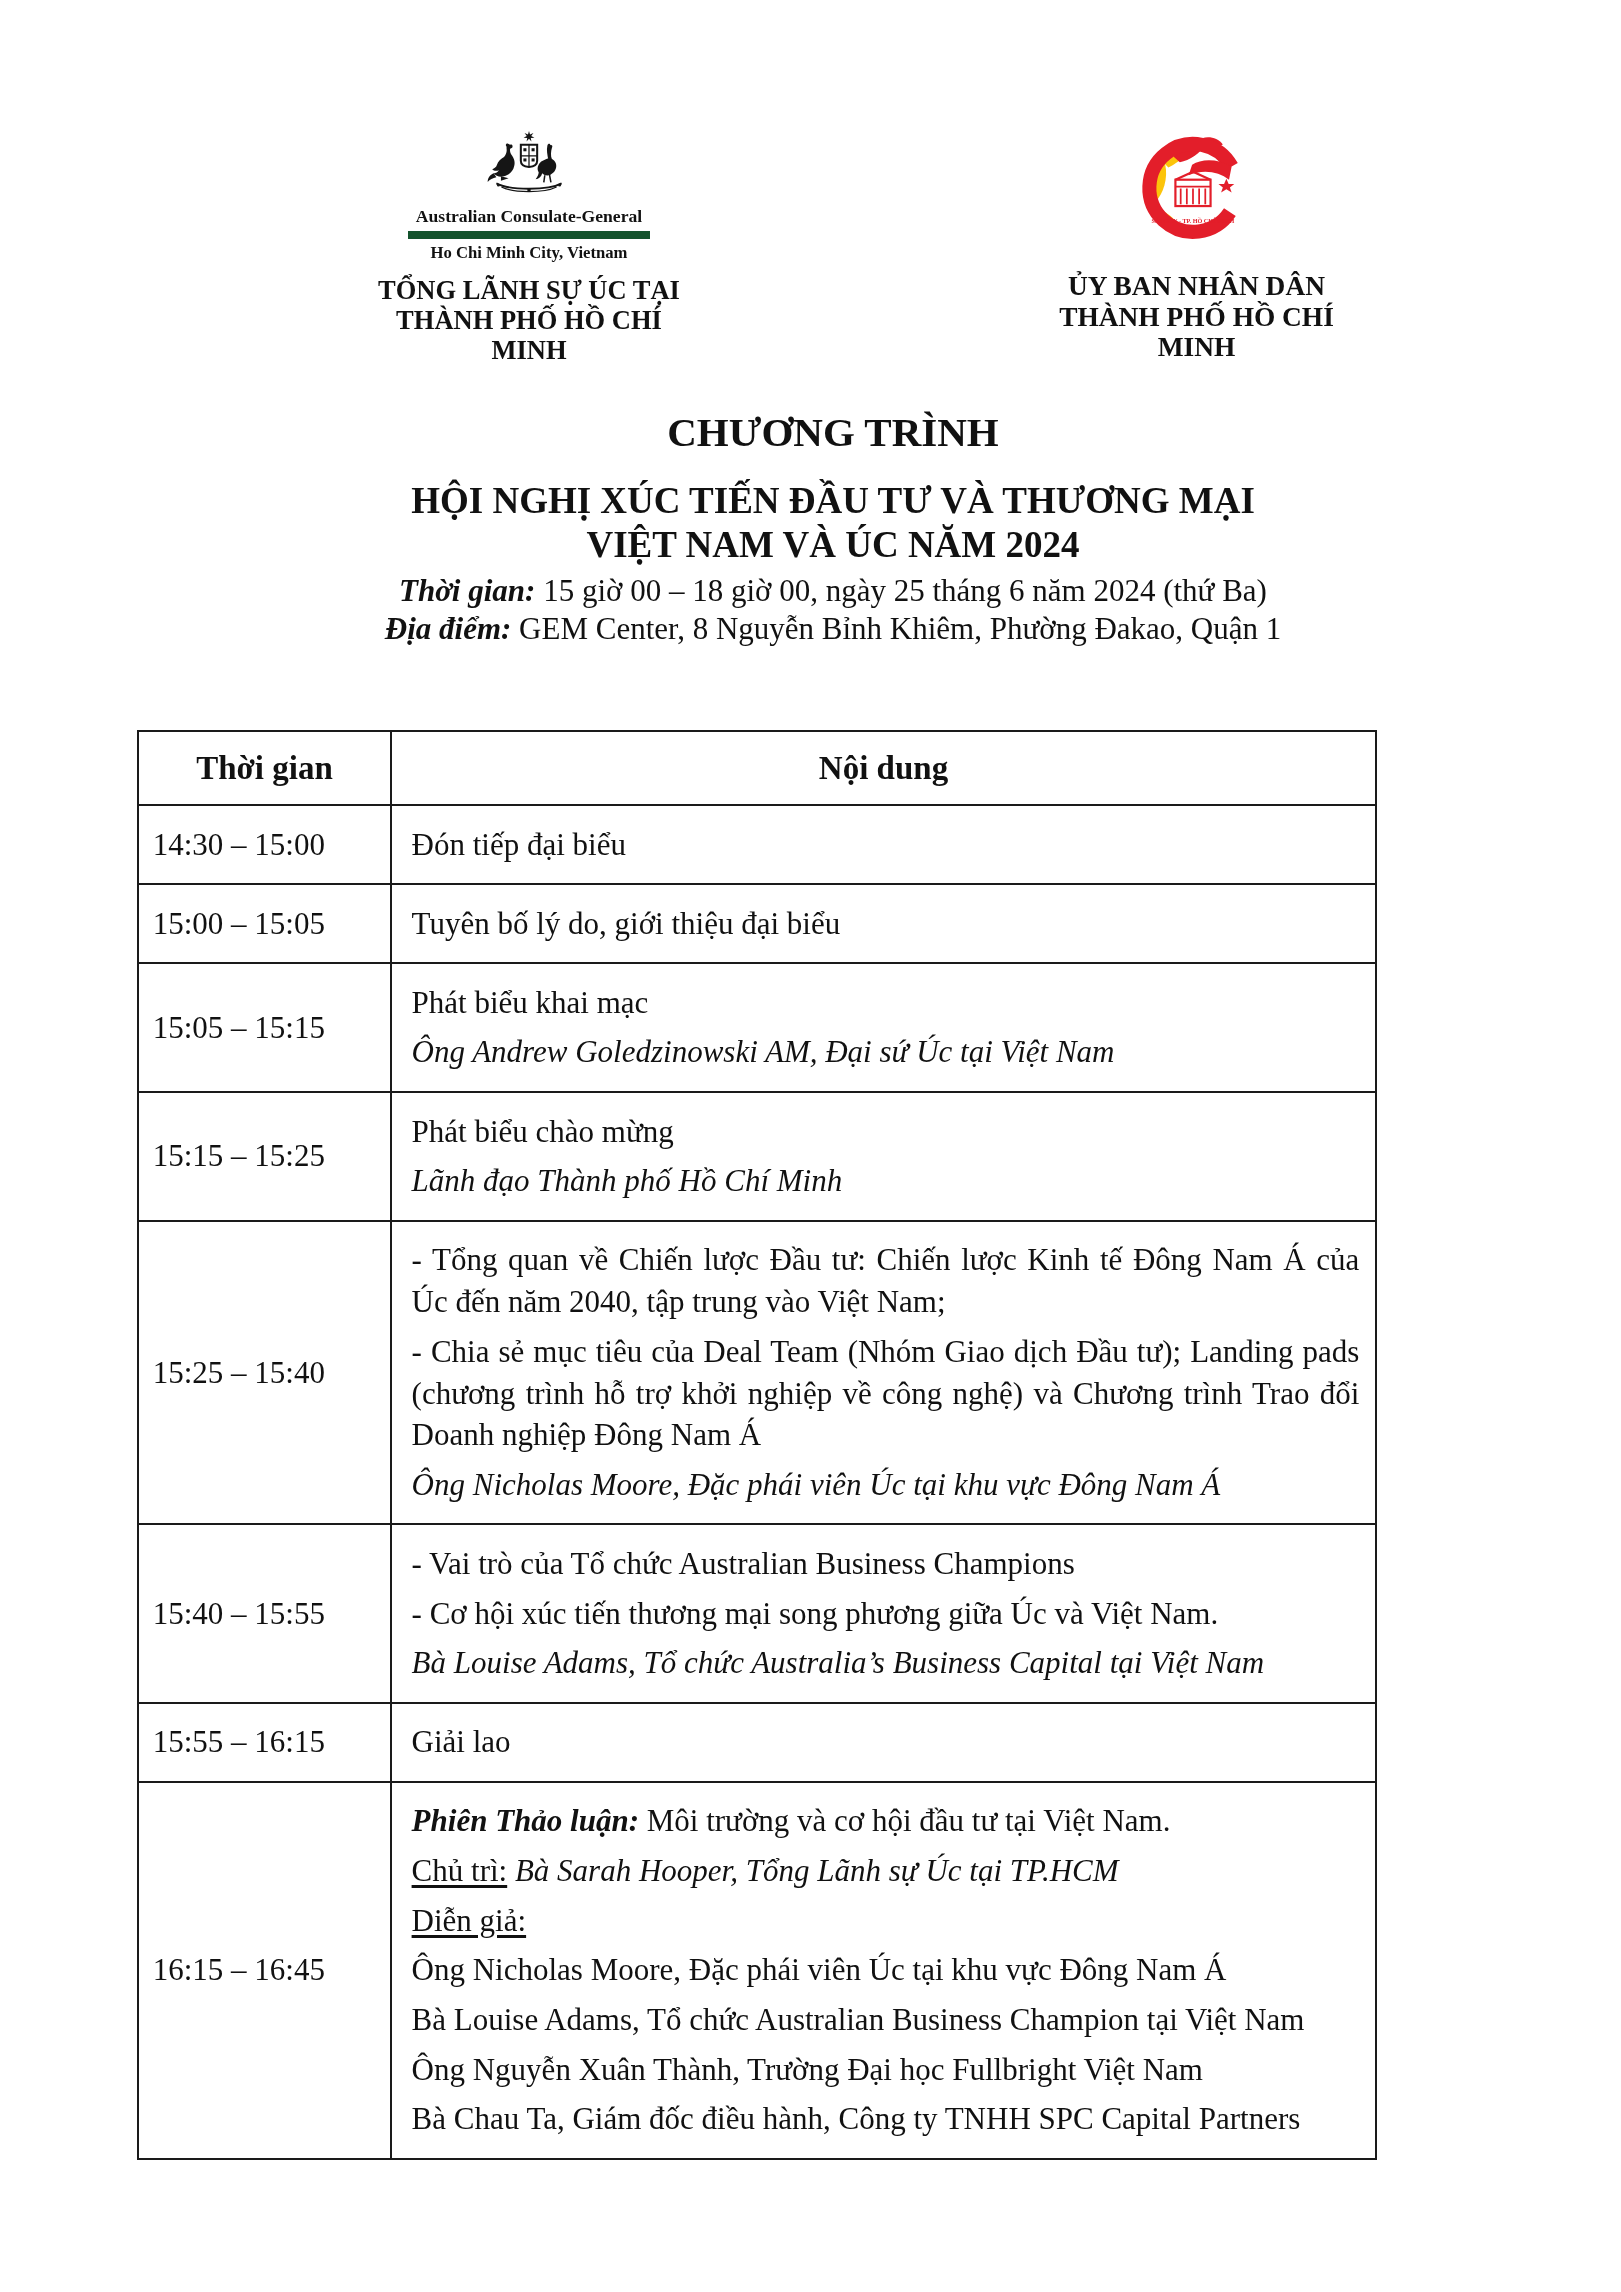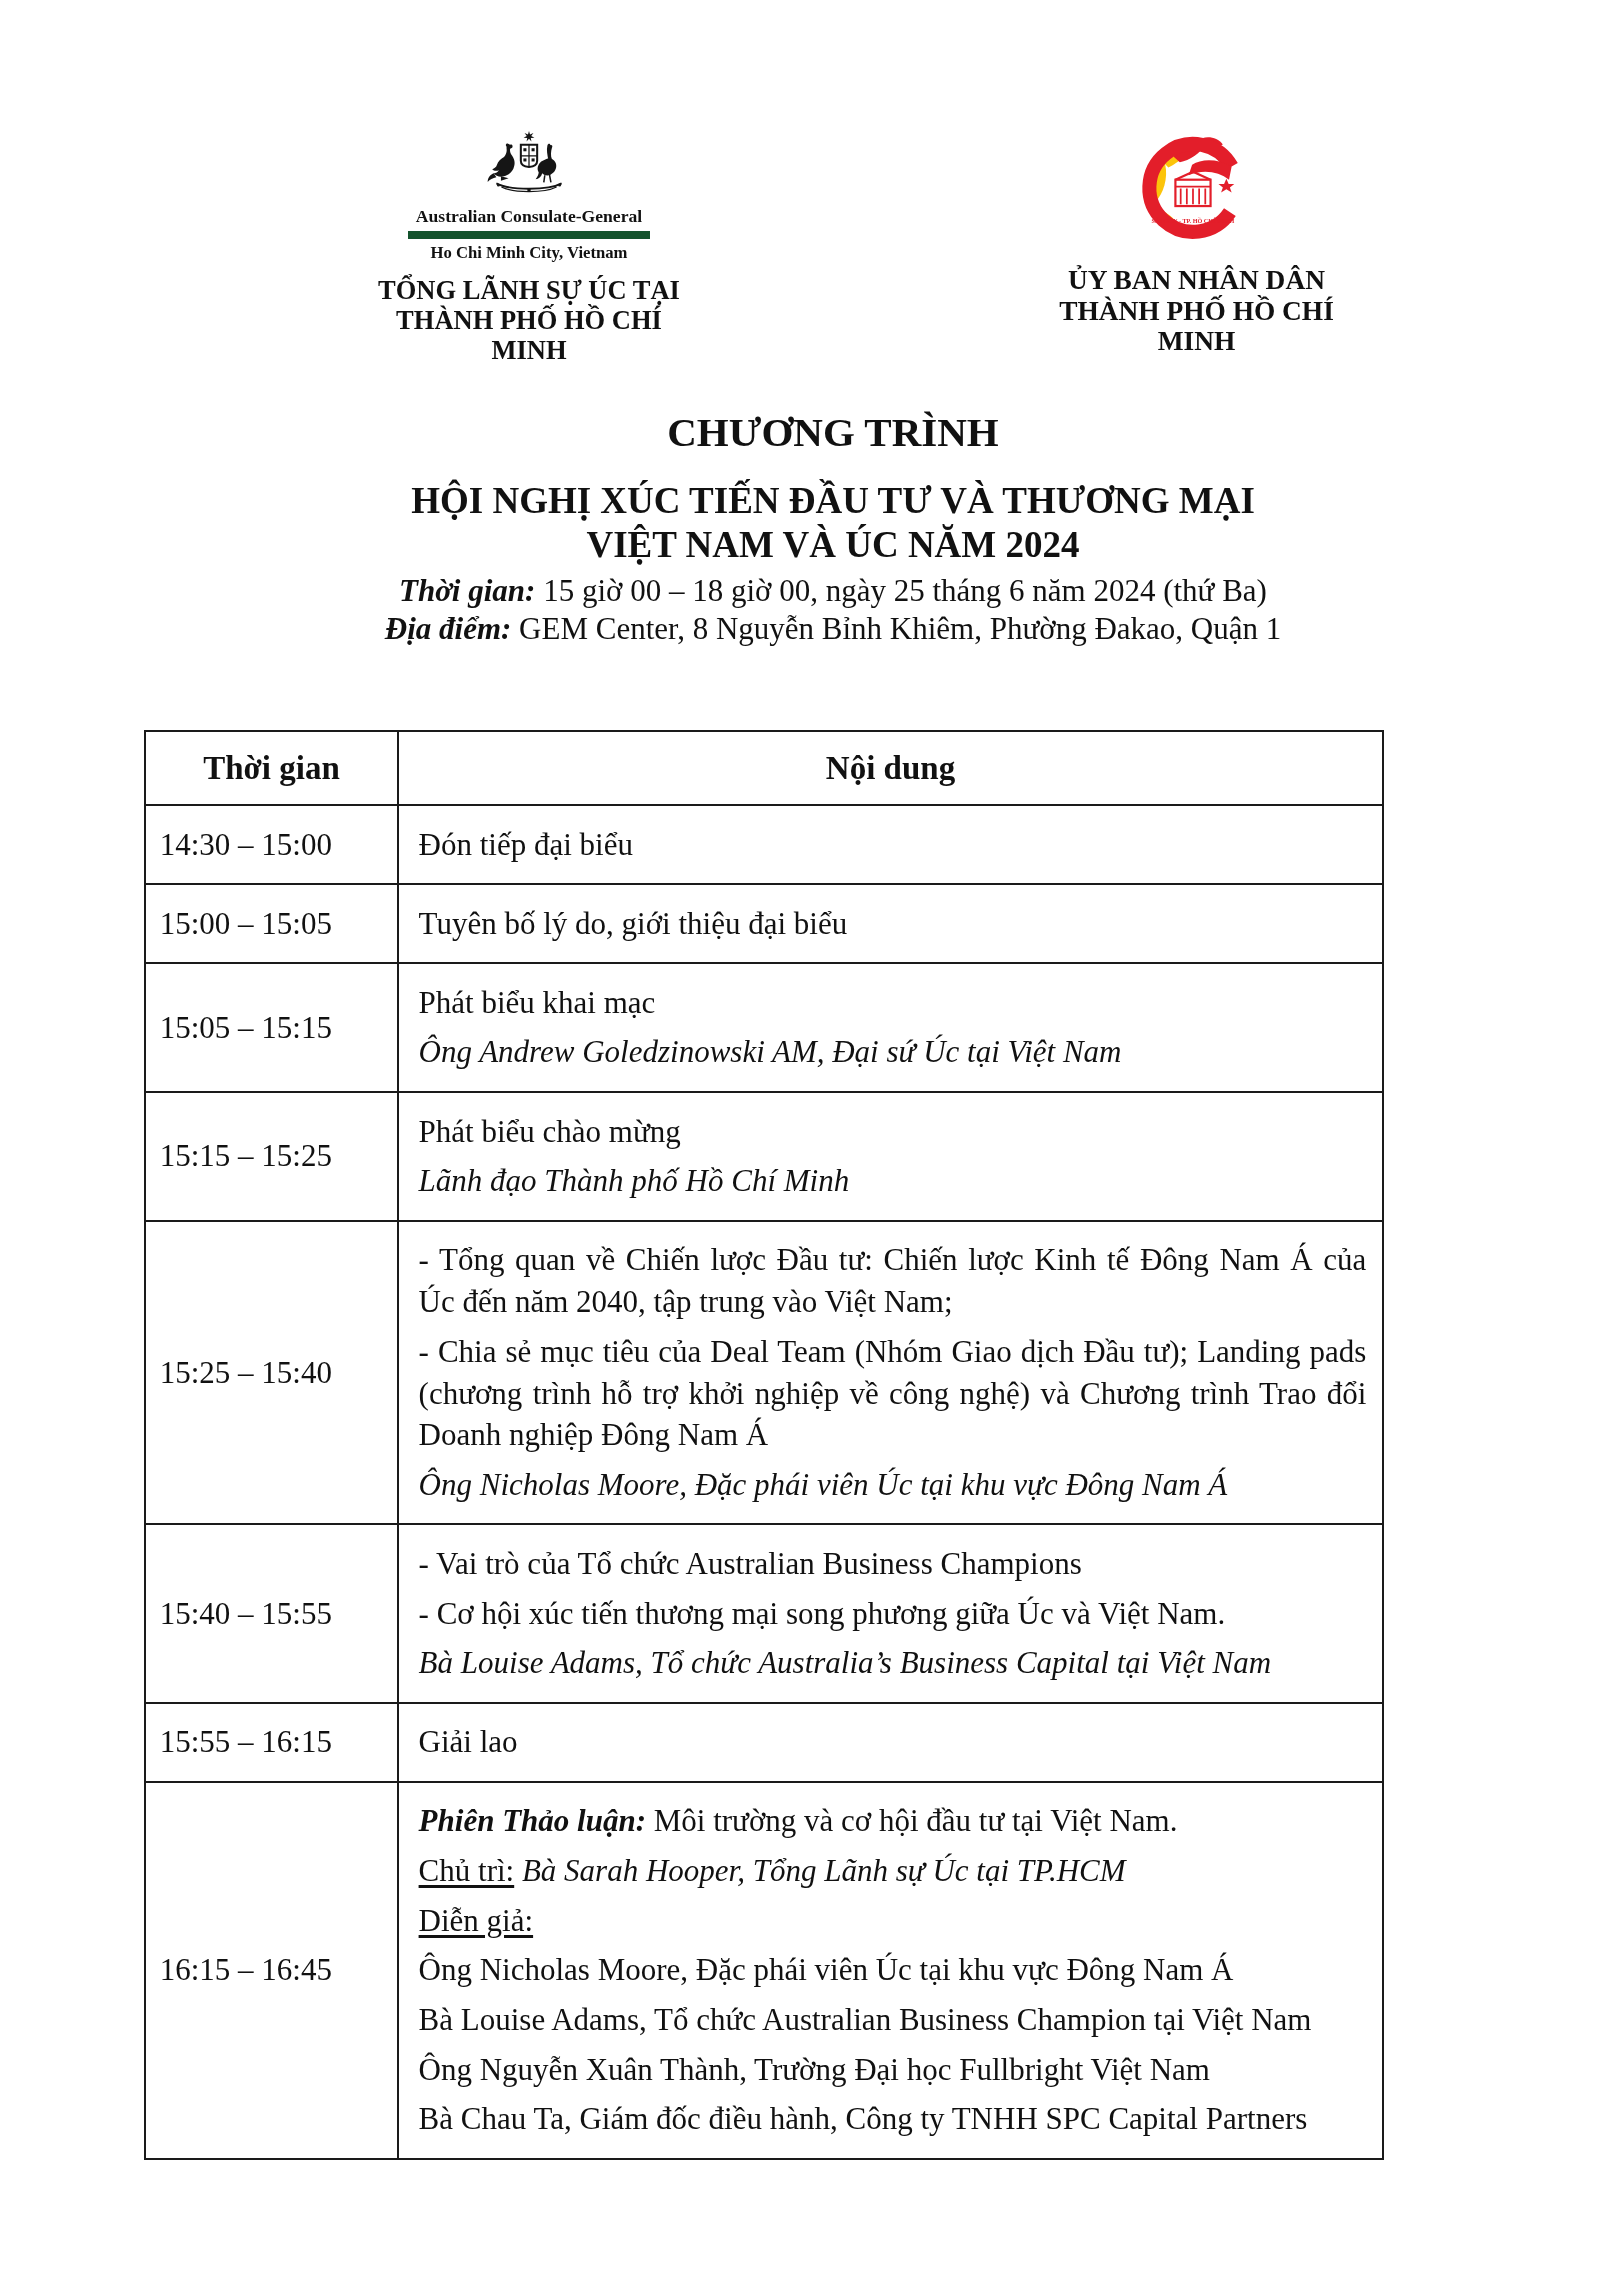--- a/index.html
+++ b/index.html
@@ -14,32 +14,32 @@
   
   .org { position:absolute; text-align:center; }
   .org-left  { left:377px;  top:129px; width:304px; }
   .org-right { left:1037px; top:133px; width:319px; }
   .crest-svg { display:block; margin:0 auto 9.8px auto; }
   .hcmc-svg  { display:block; margin:0 auto 2px auto; }
   .acg-name  { font-size:17.6px; font-weight:bold; display:inline-block;
                padding:0 7.8px 3.9px 7.8px; border-bottom:8px solid #14532d; }
   .acg-city  { font-size:16.7px; font-weight:bold; margin-top:3.9px; }
   .org-vi    { margin-top:13.7px; font-size:26.5px; font-weight:bold; line-height:1.12; }
-  .org-right .org-vi { margin-top:14px; font-size:27.4px; }
+  .org-right .org-vi { margin-top:20px; font-size:27.4px; }
 
   
   .titleblock { position:absolute; left:137px; top:412px; width:1392px; text-align:center; }
   .doc-title  { font-size:41px; font-weight:bold; margin:0; line-height:1; }
   .doc-sub    { margin-top:25.5px; font-size:37px; font-weight:bold; line-height:1.2; }
   .doc-meta   { margin-top:5px; font-size:31px; line-height:1.22; }
   .doc-meta .lbl { font-weight:bold; font-style:italic; }
 
   
   table.agenda {
-    position:absolute; left:144px; top:730px; width:1240px;
+    position:absolute; left:137px; top:730px; width:1240px;
     border-collapse:collapse; font-size:31px;
   }
   .agenda th, .agenda td { border:2px solid #1a1a1a; }
   .agenda th { font-size:33px; font-weight:bold; text-align:center; padding:17.6px 7.8px; }
   .agenda td { vertical-align:middle; line-height:1.35; }
   .agenda td.time-cell    { padding:9.8px 7.8px 9.8px 13.7px; white-space:nowrap; }
   .agenda td.content-cell { padding:9.8px 15.7px 9.8px 19.6px; }
   .agenda td.content-cell p { margin:7.8px 0; }
   .agenda p.justify { text-align:justify; }
   .b { font-weight:bold;font-family:Liberation Serif, serif; }

